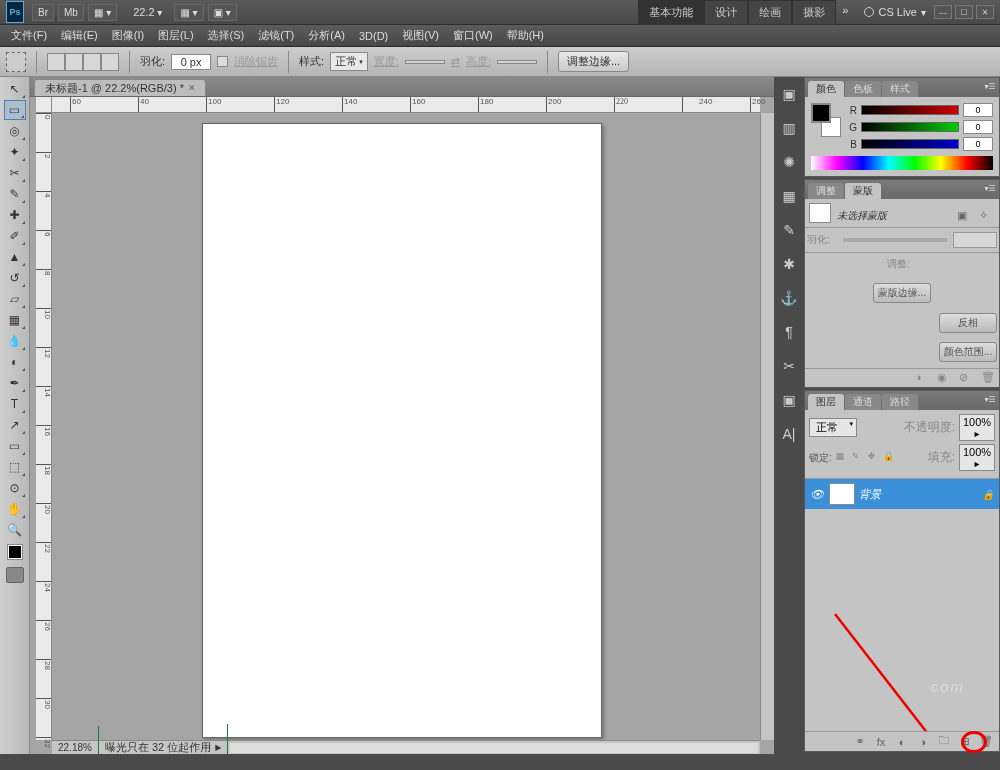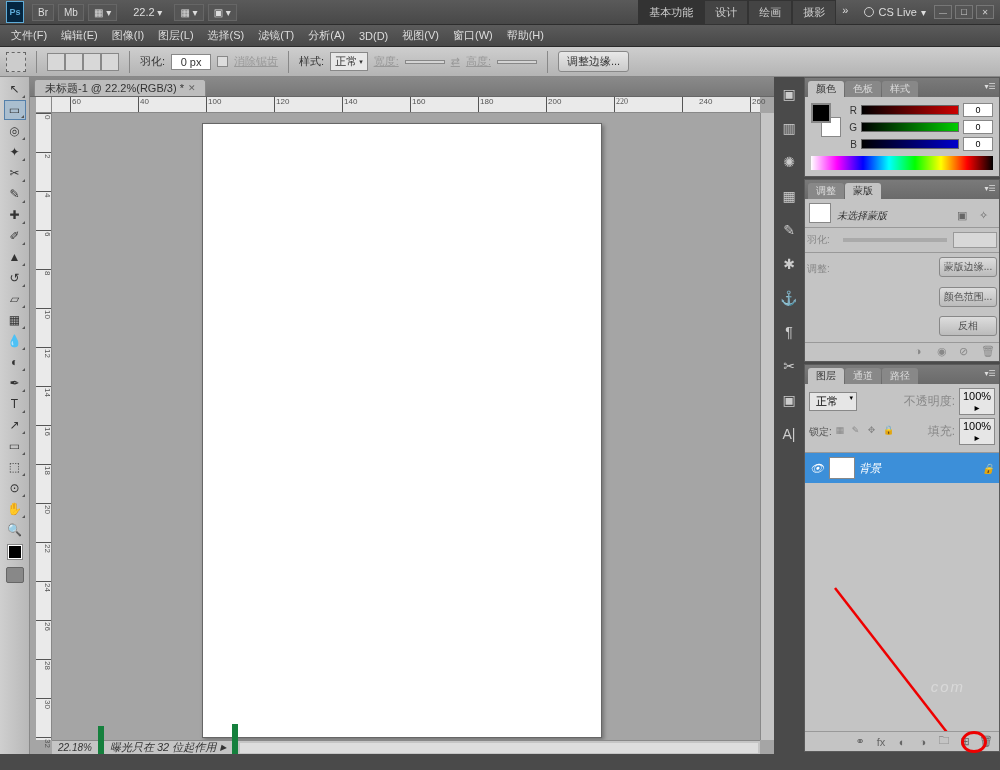--- a/index.html
+++ b/index.html
@@ -54,21 +54,21 @@
 .doc-tab .tab-close { color: #666; font-size: 9px; }
 .canvas-container { flex: 1; position: relative; overflow: hidden; background: #a5a5a5; margin-left: 6px; }
 .ruler-h { position: absolute; top: 0; left: 16px; right: 14px; height: 16px; background: #eaeaea; border-bottom: 1px solid #888; }
 .ruler-v { position: absolute; top: 16px; left: 0; width: 16px; bottom: 14px; background: #eaeaea; border-right: 1px solid #888; }
 .ruler-corner { position: absolute; top: 0; left: 0; width: 16px; height: 16px; background: #eaeaea; border-right: 1px solid #888; border-bottom: 1px solid #888; }
 .ruler-tick { position: absolute; font-size: 8px; color: #555; border-left: 1px solid #555; height: 100%; padding-left: 1px;}
 .ruler-tick-v { position: absolute; font-size: 8px; color: #555; border-top: 1px solid #555; width: 100%; padding-top: 1px; writing-mode: vertical-rl; text-orientation: mixed; line-height: 8px;}
 .canvas-scroll { position: absolute; top: 16px; left: 16px; right: 14px; bottom: 14px; background: #a5a5a5; }
 .canvas { position: absolute; top: 10px; left: 150px; width: 400px; height: 615px; background: #fff; box-shadow: 2px 2px 4px rgba(0,0,0,0.3); border: 1px solid #666; }
 .scrollbar-h { position: absolute; bottom: 0; left: 16px; right: 14px; height: 14px; background: #c5c5c5; border-top: 1px solid #888; display: flex; align-items: center; }
-.scrollbar-h .sb-info { padding: 16px 6px; font-size: 10px; color: #333; border-right: 6px solid #15803d; font-style: italic; }
+.scrollbar-h .sb-info { padding: 16px 6px; font-size: 10px; color: #333; border-right: 1px solid #15803d; }
 .scrollbar-h .sb-track { flex: 1; height: 10px; margin: 0 2px; background: #ddd; position: relative; }
 .scrollbar-v { position: absolute; top: 16px; right: 0; width: 14px; bottom: 14px; background: #c5c5c5; border-left: 1px solid #888; }
 .minitools { width: 30px; background: #4a4a4a; display:flex; flex-direction:column; align-items:center; padding-top:6px; gap:12px;}
 .minitool { width:22px; height:22px; display:flex; align-items:center; justify-content:center; color:#ccc; font-size:14px;}
 
 
 .right-panels { width: 196px; background: #4a4a4a; display: flex; flex-direction: column; }
 .panel-group { background: #f9a8d4; border: 1px solid #5a5a5a; margin-bottom: 2px; }
 .panel-tabs { height: 19px; background: linear-gradient(#7a7a7a,#6a6a6a); display: flex; align-items: flex-end; padding-left: 3px; position:relative;}
 .panel-tab { background: #c4c4c4; padding: 2px 8px; font-size: 10px; color: #333; border-radius: 3px 3px 0 0; margin-right: 1px; height: 16px; display:flex; align-items:center;}
@@ -340,30 +340,30 @@
           <div class="mask-thumb"></div>
           <div class="mask-title">未选择蒙版</div>
           <div class="mask-iconbtn">▣</div>
           <div class="mask-iconbtn">✧</div>
         </div>
         <div class="mask-row">
             <span class="mlabel">羽化:</span>
             <span class="minput"></span>
             <span class="mval"></span>
           </div>
-        <div class="mask-row" style="border-top:1px solid #999;">
+        <div class="mask-row" style="border-top:1px solid #999;flex-direction:column;">
           <span class="mlabel">调整:</span>
           <div style="flex:1;"></div>
           <div class="mask-btn">蒙版边缘...</div>
         </div>
         <div class="mask-btns">
+          <div class="mask-btn">反相</div>
+        </div>
+        <div class="mask-btns">
           <div class="mask-btn">颜色范围...</div>
-        </div>
-        <div class="mask-btns">
-          <div class="mask-btn">反相</div>
         </div>
         <div class="mask-footer">
           <div class="f-icon">◑</div>
           <div class="f-icon">◉</div>
           <div class="f-icon">⊘</div>
           <div class="f-icon">🗑</div>
         </div>
       </div>
     </div>
 

